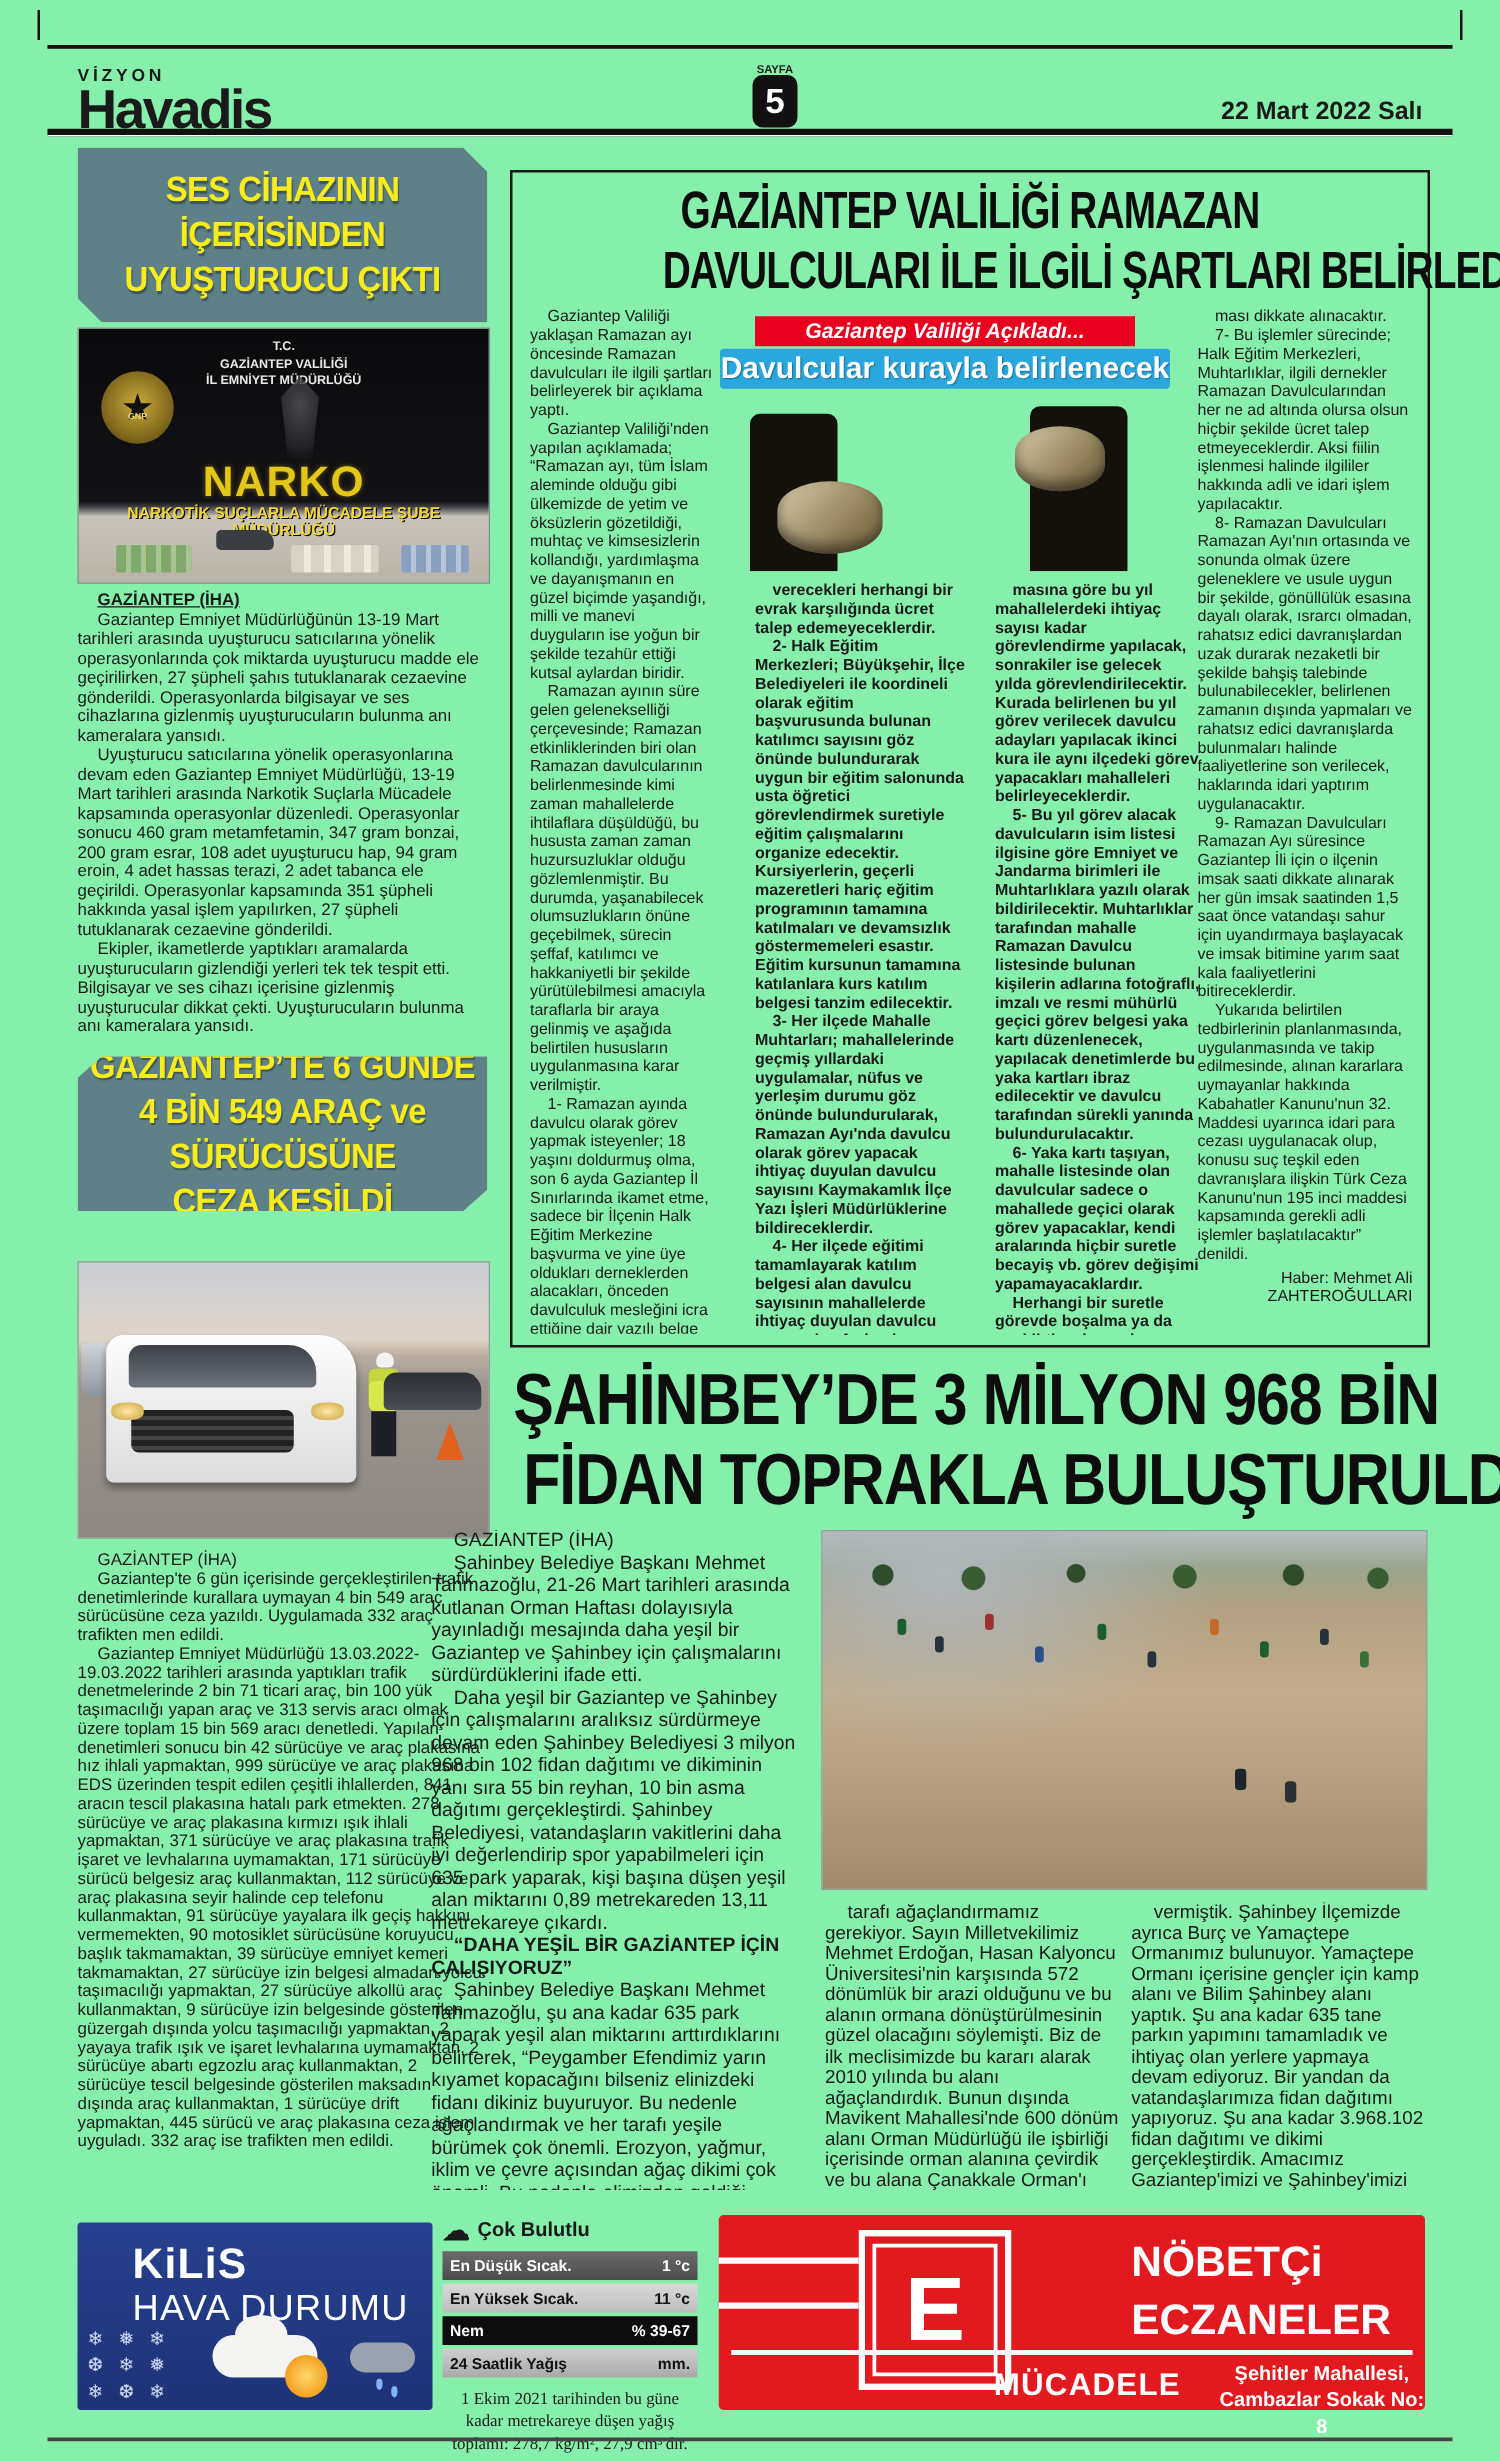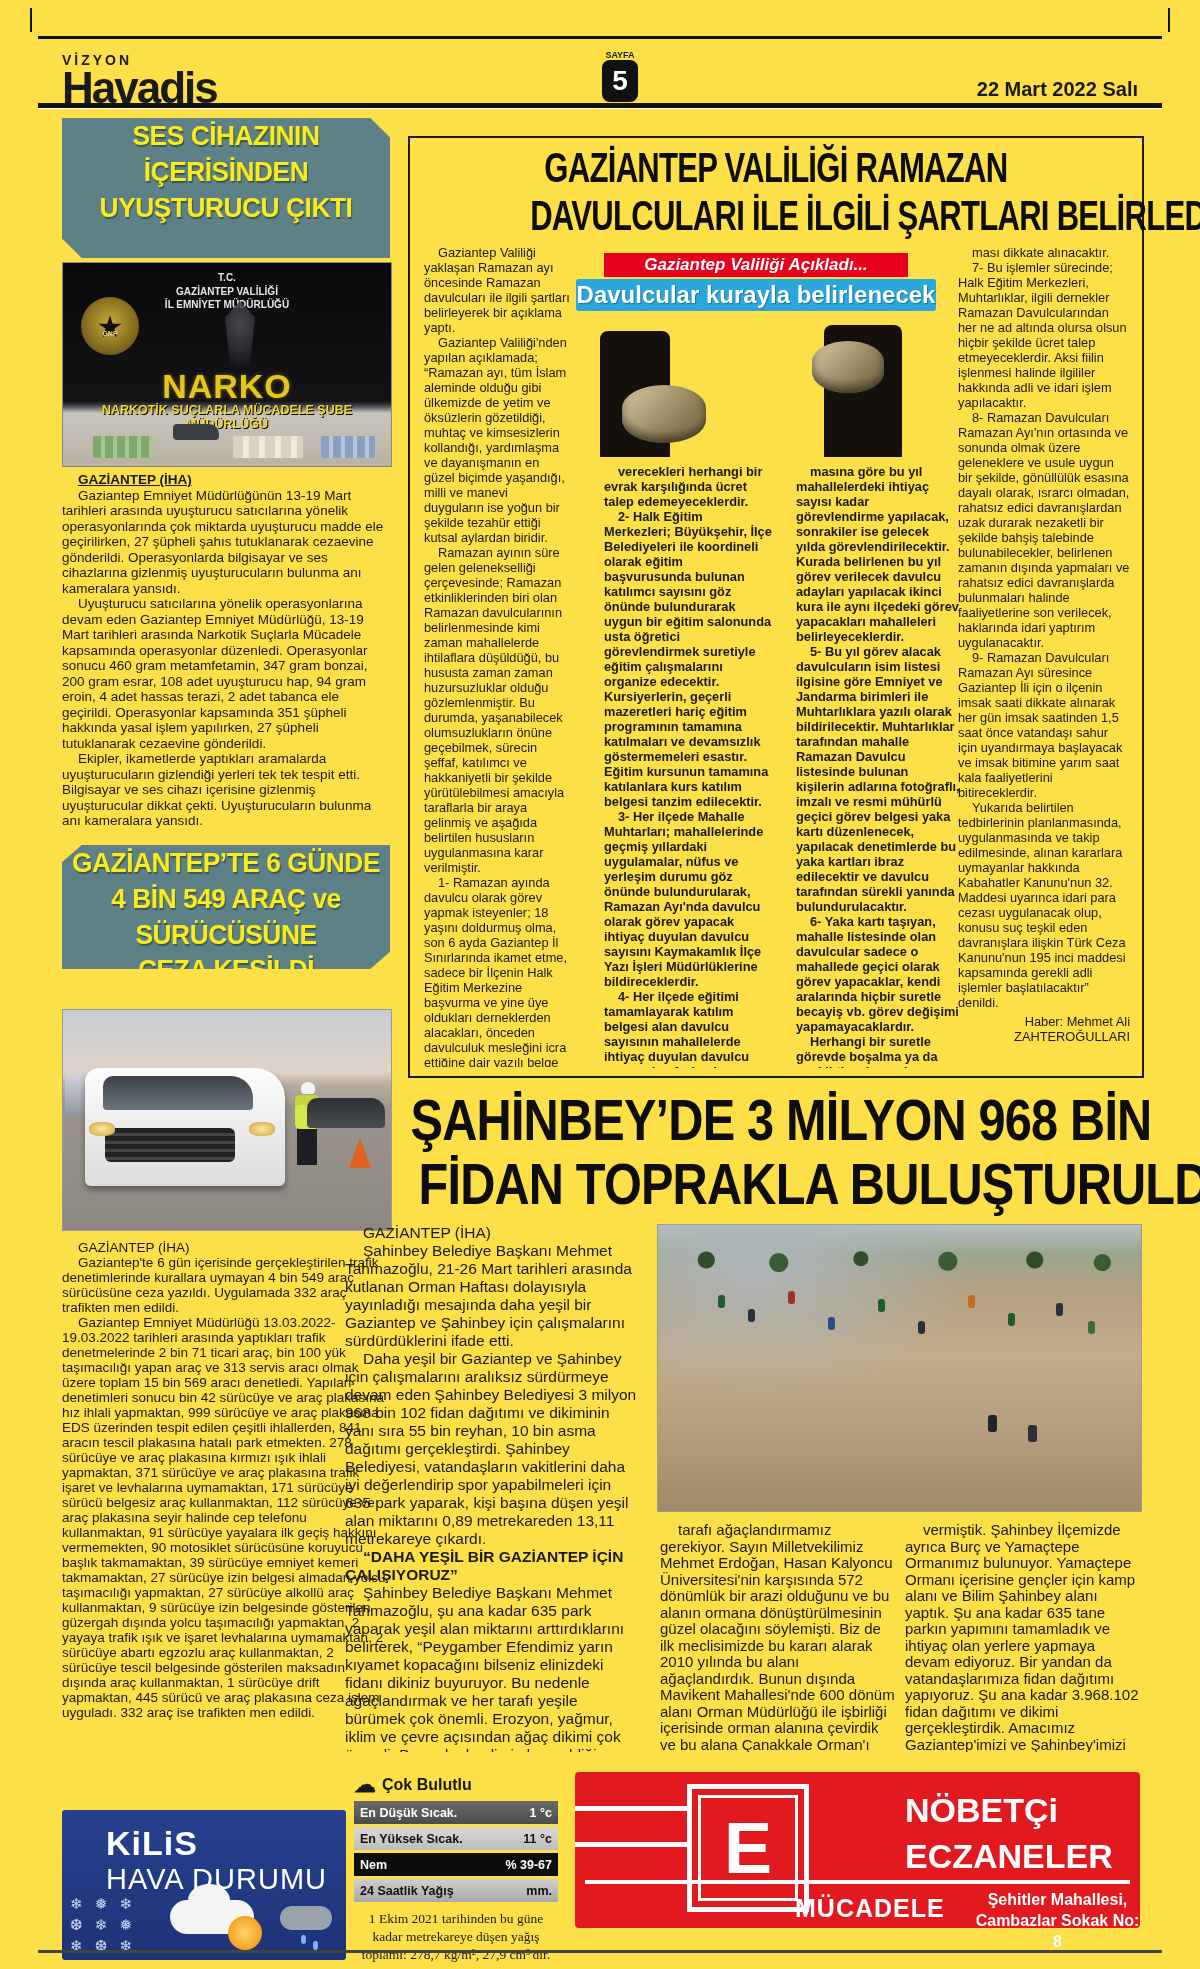--- a/index.html
+++ b/index.html
@@ -1,34 +1,34 @@
 <!DOCTYPE html>
 <html lang="tr"><head>
 <meta charset="utf-8">
 <style>
   html,body{margin:0;padding:0;background:#e8e8e8;}
-  .page{position:relative;width:1200px;height:1969px;background:#fde047;margin:0 auto;
+  .page{position:relative;width:1200px;height:1969px;background:#86efac;margin:0 auto;
         font-family:"Liberation Sans",sans-serif;color:#1a1a1a;overflow:hidden;}
   .abs{position:absolute;}
 
   
   .toprule{position:absolute;left:38px;right:38px;top:36px;height:3px;background:#111;}
   .cropmark{position:absolute;background:#111;}
   .brand-top{font-size:14px;font-weight:700;letter-spacing:3px;}
   .brand-main{font-size:44px;font-weight:900;letter-spacing:-2px;line-height:.92;}
   .pagelabel{font-size:9px;font-weight:700;text-align:center;}
   .pagenum{width:36px;height:42px;background:#111;color:#fff;border-radius:8px;
            font-size:28px;font-weight:900;display:flex;align-items:center;justify-content:center;margin:0 auto;}
   .dateline-top{font-size:20px;font-weight:700;text-align:right;}
   .headrule{position:absolute;left:38px;right:38px;top:103px;height:5px;background:#111;border-bottom:1px solid #fff;}
 
   
   .tealbox{background:#5e8188;color:#f8ec1a;text-align:center;font-weight:900;
            clip-path:polygon(0 0,94% 0,100% 14%,100% 100%,6% 100%,0 86%);
-           display:flex;flex-direction:column;
+           display:flex;flex-direction:column;justify-content:center;
            text-shadow:1px 2px 1px rgba(0,0,0,.35);}
   .tealbox div{font-size:28px;line-height:1.28;letter-spacing:-.5px;transform:scaleX(.94);}
 
   
   .photo{overflow:hidden;position:absolute;}
   .ph-narco{background:linear-gradient(180deg,#0a0a0c 0%,#131316 68%,#3a3a40 70%,#c9c4bb 74%,#b9b2a6 100%);border:1px solid #888;}
   .narco-head{color:#e8e8e8;font-size:10px;font-weight:700;text-align:center;line-height:1.35;padding-top:8px;}
   .badge{position:absolute;left:18px;top:34px;width:58px;height:58px;border-radius:50%;
          background:radial-gradient(circle at 50% 45%,#caa93c 0%,#8a7020 55%,#4a3d12 100%);
          display:flex;align-items:center;justify-content:center;color:#111;font-size:30px;}
@@ -301,21 +301,21 @@
     <div class="crowd-dot" style="left:370px;top:200px;width:9px;height:17px;background:#2c3138;"></div>
   </div>
 
   <div class="scol" style="left:660px;top:1522px;width:237px;height:230px;font-size:15px;line-height:16.5px;">
       <p>tarafı ağaçlandırmamız gerekiyor. Sayın Milletvekilimiz Mehmet Erdoğan, Hasan Kalyoncu Üniversitesi'nin karşısında 572 dönümlük bir arazi olduğunu ve bu alanın ormana dönüştürülmesinin güzel olacağını söylemişti. Biz de ilk meclisimizde bu kararı alarak 2010 yılında bu alanı ağaçlandırdık. Bunun dışında Mavikent Mahallesi'nde 600 dönüm alanı Orman Müdürlüğü ile işbirliği içerisinde orman alanına çevirdik ve bu alana Çanakkale Orman'ı ismini</p>
     </div>
   <div class="scol" style="left:905px;top:1522px;width:237px;height:230px;font-size:15px;line-height:16.5px;">
       <p>vermiştik. Şahinbey İlçemizde ayrıca Burç ve Yamaçtepe Ormanımız bulunuyor. Yamaçtepe Ormanı içerisine gençler için kamp alanı ve Bilim Şahinbey alanı yaptık. Şu ana kadar 635 tane parkın yapımını tamamladık ve ihtiyaç olan yerlere yapmaya devam ediyoruz. Bir yandan da vatandaşlarımıza fidan dağıtımı yapıyoruz. Şu ana kadar 3.968.102 fidan dağıtımı ve dikimi gerçekleştirdik. Amacımız Gaziantep'imizi ve Şahinbey'imizi daha yeşil bir hale dönüştürmek” dedi.</p>
     </div>
 
-  <div class="abs wbox" style="left:62px;top:1778px;width:284px;height:150px;margin-top:32px;">
+  <div class="abs wbox" style="left:62px;top:1778px;width:284px;height:150px;">
     <div style="padding:14px 0 0 44px;">
       <div class="wcity">KiLiS</div>
       <div class="wlabel">HAVA DURUMU</div>
     </div>
     <div class="snow" style="white-space:pre-line;">❄ ❅ ❄
 ❆ ❄ ❅
 ❄ ❆ ❄</div>
     <div class="cloud1"></div>
     <div class="cloud-bump"></div>
     <div class="sun"></div>

